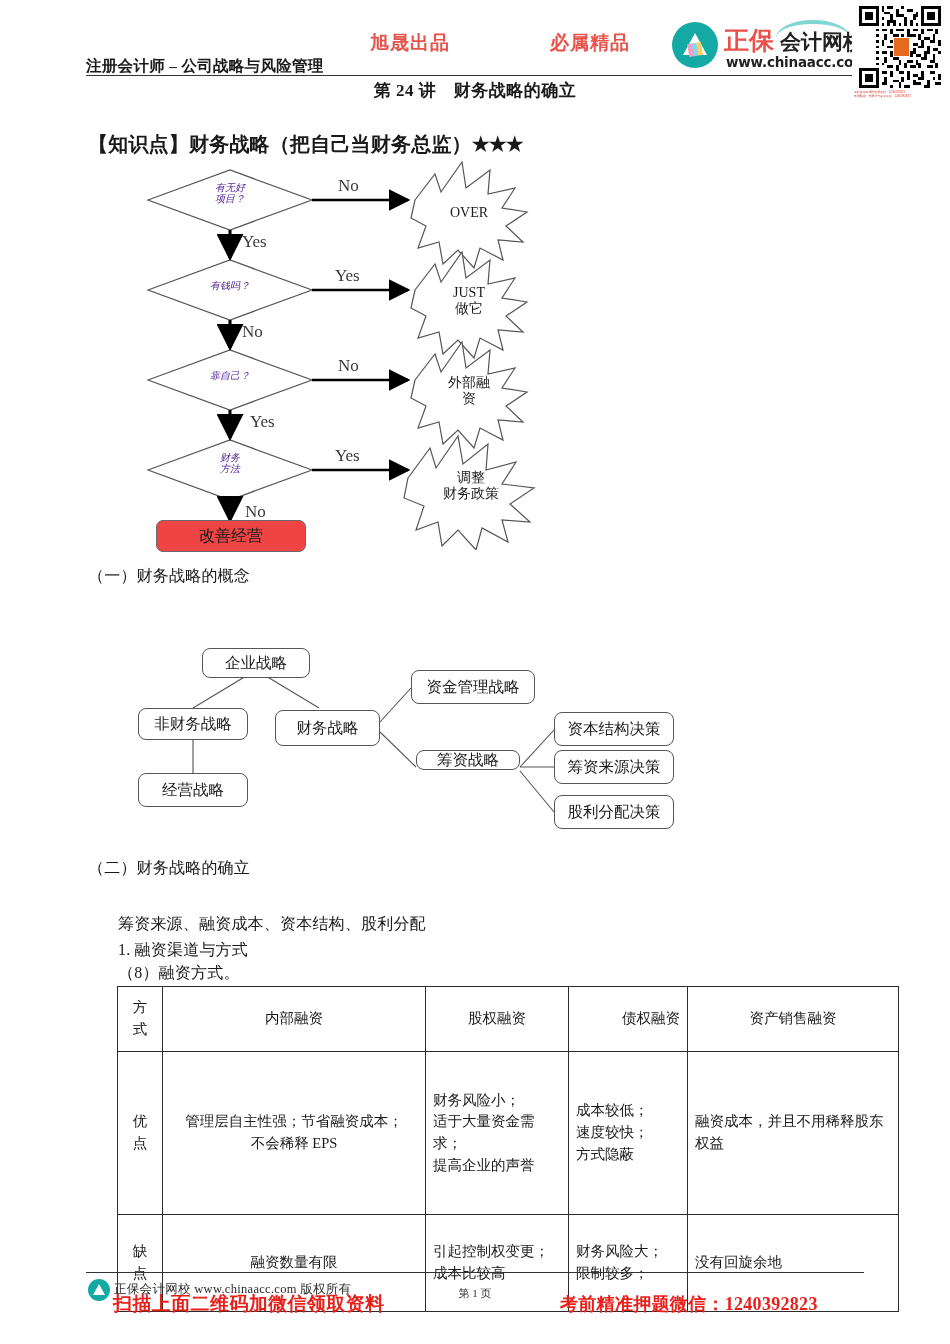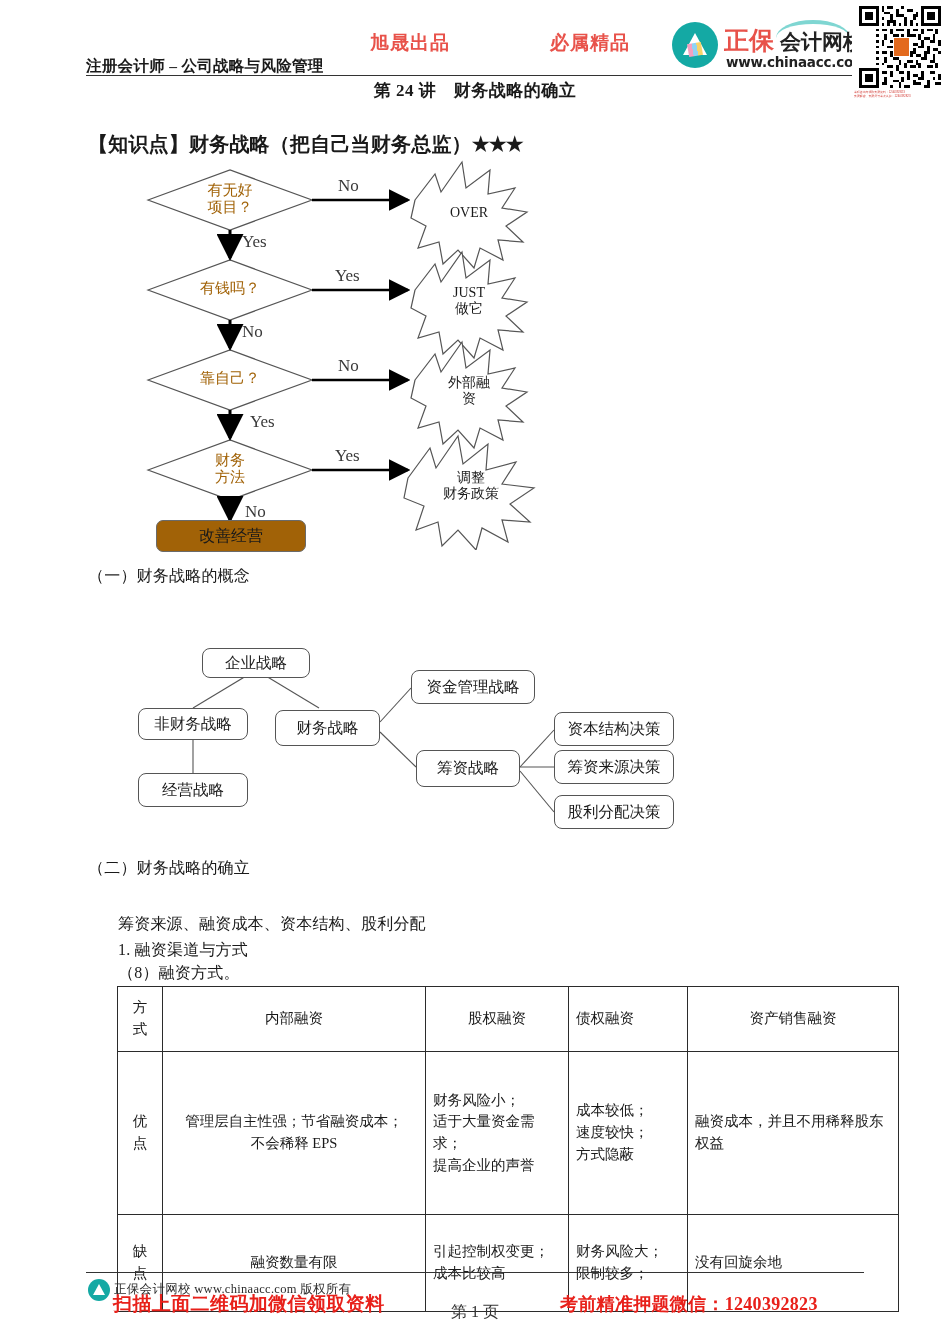--- a/index.html
+++ b/index.html
@@ -188,39 +188,40 @@
   
   .flow { position: absolute; top: 160px; left: 130px; width: 470px; height: 390px; }
   .fl-label {
     position: absolute;
     font-size: 17px;
     color: #3a3a3a;
     font-family: "Liberation Serif", serif;
   }
   .fl-node-text {
     position: absolute;
-    font-size: 15px;
+    font-size: 10px;
     text-align: center;
     line-height: 1.12;
-    color: #a16207;
-    white-space: nowrap;
+    color: #4c1d95;
+    white-space: nowrap;
+    font-style: italic;
   }
   .burst-text {
     position: absolute;
     font-size: 14px;
     text-align: center;
     line-height: 1.15;
     color: #1a1a1a;
     white-space: nowrap;
   }
   .endbox {
     position: absolute;
     border: 1.4px solid #6a6a6a;
     border-radius: 7px;
-    background: #a16207;
+    background: #ef4444;
     display: flex;
     align-items: center;
     justify-content: center;
     font-size: 16px;
   }
 
   
   .tree { position: absolute; top: 640px; left: 120px; width: 540px; height: 205px; }
   .tnode {
     position: absolute;
@@ -295,23 +296,22 @@
     font-size: 12.5px;
     color: #2c2c2c;
     white-space: nowrap;
     letter-spacing: 0.3px;
   }
   .footer-page {
     position: absolute;
     left: 0; top: 1286px;
     width: 950px;
     text-align: center;
-    font-size: 16px;
+    font-size: 11px;
     color: #333;
-    margin-top: 16px;
   }
   .footer-red-left {
     position: absolute;
     left: 113px; top: 1291px;
     font-size: 19px;
     font-weight: bold;
     color: #e8201a;
     white-space: nowrap;
     letter-spacing: 0.4px;
   }
@@ -559,39 +559,39 @@
         <line x1="400" y1="127" x2="434" y2="127"></line>
         <line x1="400" y1="131" x2="434" y2="172"></line>
       </g>
     </svg>
 
     <div class="tnode" style="left:82px; top:8px; width:108px; height:30px;">企业战略</div>
     <div class="tnode" style="left:18px; top:68px; width:110px; height:32px;">非财务战略</div>
     <div class="tnode" style="left:155px; top:70px; width:105px; height:36px;">财务战略</div>
     <div class="tnode" style="left:18px; top:133px; width:110px; height:34px;">经营战略</div>
     <div class="tnode" style="left:291px; top:30px; width:124px; height:34px;">资金管理战略</div>
-    <div class="tnode" style="left:296px; top:110px; width:104px; height:37px;">筹资战略</div>
+    <div class="tnode" style="left:296px; top:110px; width:104px; height:20px;">筹资战略</div>
     <div class="tnode" style="left:434px; top:72px; width:120px; height:34px;">资本结构决策</div>
     <div class="tnode" style="left:434px; top:110px; width:120px; height:34px;">筹资来源决策</div>
     <div class="tnode" style="left:434px; top:155px; width:120px; height:34px;">股利分配决策</div>
   </div>
 
   <div class="sec-head" style="left:88px; top:858px;">（二）财务战略的确立</div>
   <div class="sec-body" style="left:118px; top:914px;">筹资来源、融资成本、资本结构、股利分配</div>
   <div class="sec-body" style="left:118px; top:940px;">1. 融资渠道与方式</div>
   <div class="sec-body" style="left:118px; top:963px;">（8）融资方式。</div>
 
   <table class="tbl">
     <tbody>
       <tr class="head">
         <td class="c-axis multi">方
 式</td>
         <td class="c-int">内部融资</td>
         <td class="c-eq" style="text-align:center;">股权融资</td>
-        <td class="c-dbt" style="text-align:left;">债权融资</td>
+        <td class="c-dbt" style="text-align:right;">债权融资</td>
         <td class="c-ass" style="text-align:center;">资产销售融资</td>
       </tr>
       <tr class="r-pro">
         <td class="c-axis multi">优
 点</td>
         <td class="c-int multi">管理层自主性强；节省融资成本；
 不会稀释 EPS</td>
         <td class="c-eq multi">财务风险小；
 适于大量资金需求；
 提高企业的声誉</td>

